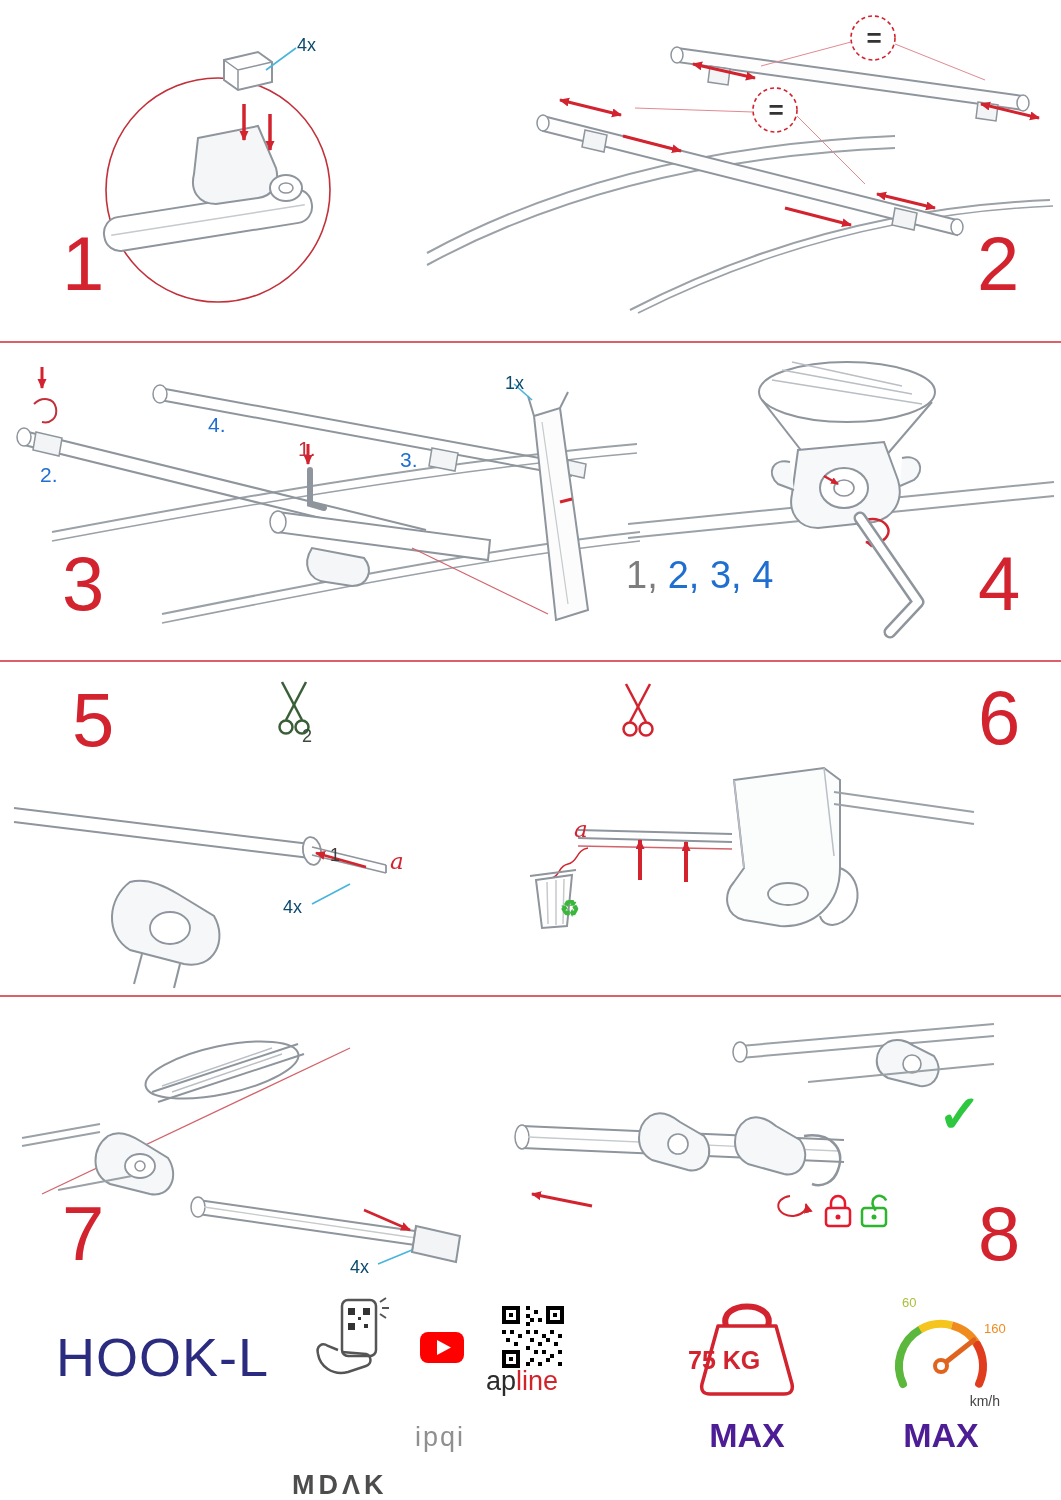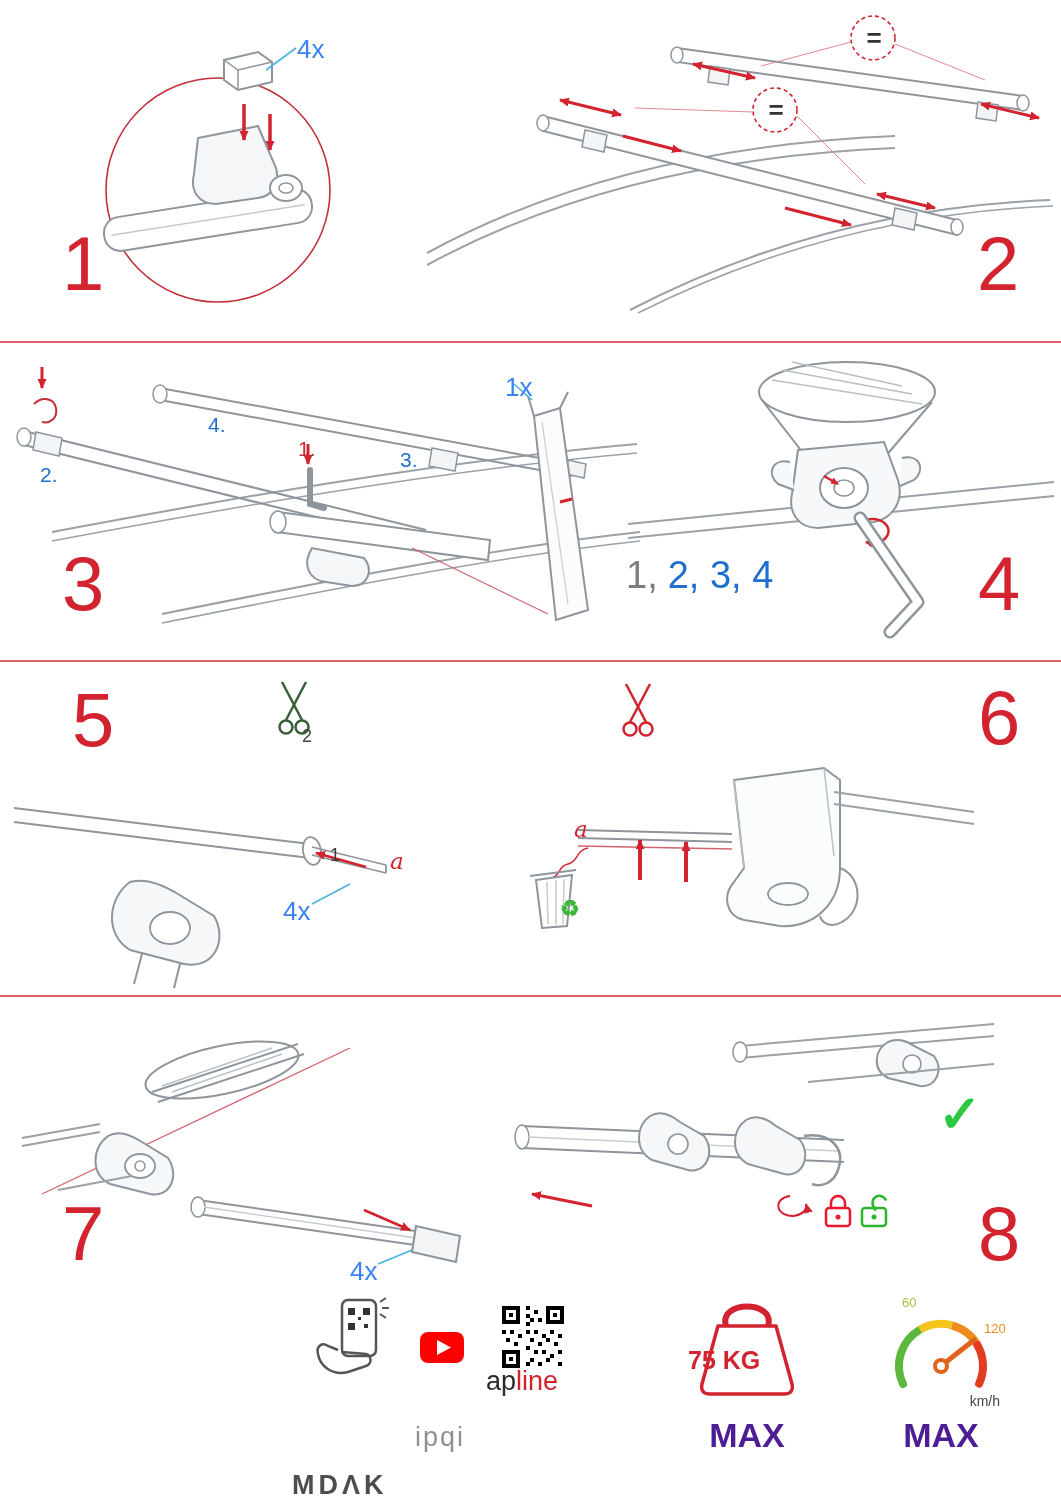--- a/index.html
+++ b/index.html
@@ -1,20 +1,20 @@
 <!DOCTYPE html>
 <html><head>
 <meta charset="utf-8">
 <style>
   html,body{margin:0;padding:0;background:#fff;}
   .page{position:relative;width:1061px;height:1500px;background:#ffffff;overflow:hidden;
         font-family:"Liberation Sans",sans-serif;}
   .abs{position:absolute;}
   .stepnum{position:absolute;color:#d2232f;font-size:76px;font-weight:500;line-height:1;letter-spacing:1px;}
-  .qty{position:absolute;color:#3b82f6;font-size:26px;font-weight:500;line-height:1;}
+  .qty{position:absolute;color:#0c4a6e;font-size:18px;font-weight:500;line-height:1;}
   .bluelabel{position:absolute;color:#1f6fd0;font-size:21px;font-weight:500;line-height:1;}
   .redlabel{position:absolute;color:#c2303a;font-size:21px;font-weight:500;line-height:1;}
   .eq{position:absolute;width:34px;text-align:center;color:#333;font-size:26px;font-weight:700;line-height:1;}
   .seq{position:absolute;font-size:38px;font-weight:500;line-height:1;}
   .seq .first{color:#7d7d7d;}
   .seq .rest{color:#1f6fd0;margin-left:10px;}
   .a-label{position:absolute;color:#d2232f;font-size:23px;font-style:italic;line-height:1;
            font-family:"DejaVu Serif",serif;}
   .smalllabel{position:absolute;color:#3c3c3c;font-size:18px;font-weight:500;line-height:1;}
   .divider{position:absolute;left:0;width:1061px;height:2px;background:#dd5f68;}
@@ -303,20 +303,21 @@
     </g>
     <g transform="translate(354,184)">
       <path d="M10,16 v-5 a7,7 0 0 1 14,0 v1" fill="none" stroke="#2eb52e" stroke-width="2.5" transform="rotate(-28 17 10)"></path>
       <rect x="0" y="16" width="24" height="18" rx="3" fill="none" stroke="#2eb52e" stroke-width="2.5"></rect>
       <circle cx="12" cy="25" r="2.5" fill="#2eb52e"></circle>
     </g>
   </svg>
   <span class="check" style="left:938px;top:1088px;">✓</span>
   <span class="stepnum" style="left:978px;top:1196px;">8</span>
 
+  <span class="product" style="left:56px;top:1330px;">HOOK-L</span>
 
   <svg class="abs" style="left:308px;top:1296px;" width="82" height="84" viewBox="0 0 82 84">
     <rect x="34" y="4" width="34" height="56" rx="6" fill="#ffffff" stroke="#555555" stroke-width="2.5"></rect>
     <rect x="40" y="12" width="7" height="7" fill="#333"></rect>
     <rect x="55" y="12" width="7" height="7" fill="#333"></rect>
     <rect x="40" y="27" width="7" height="7" fill="#333"></rect>
     <rect x="56" y="28" width="4" height="4" fill="#333"></rect>
     <rect x="50" y="21" width="3" height="3" fill="#333"></rect>
     <path d="M72,6 l6,-4 M74,12 l7,0 M72,18 l6,4" stroke="#555" stroke-width="2" fill="none"></path>
     <path d="M10,58 C12,70 24,80 40,76 L58,70 C64,68 64,60 58,58 L34,56" fill="none" stroke="#555" stroke-width="2.5"></path>
@@ -391,17 +392,17 @@
 
   <svg class="abs" style="left:882px;top:1292px;" width="118" height="112" viewBox="0 0 118 112">
     <path d="M21,92 A42,42 0 0 1 38,37.6" fill="none" stroke="#5cb83c" stroke-width="8" stroke-linecap="round"></path>
     <path d="M38,37.6 A42,42 0 0 1 69.9,33.4" fill="none" stroke="#f5c51d" stroke-width="8"></path>
     <path d="M69.9,33.4 A42,42 0 0 1 95.4,53" fill="none" stroke="#f08c1e" stroke-width="8"></path>
     <path d="M95.4,53 A42,42 0 0 1 97.1,91.7" fill="none" stroke="#e03c1e" stroke-width="8" stroke-linecap="round"></path>
     <line x1="59" y1="74" x2="92" y2="48" stroke="#e0641e" stroke-width="5" stroke-linecap="round"></line>
     <circle cx="59" cy="74" r="6" fill="#ffffff" stroke="#e0641e" stroke-width="4"></circle>
   </svg>
   <span class="speed-num" style="left:902px;top:1296px;color:#a8c03c;">60</span>
-  <span class="speed-num" style="left:984px;top:1322px;color:#f08c1e;">120</span>
+  <span class="speed-num" style="left:984px;top:1322px;color:#f08c1e;">160</span>
   <span class="speed-unit" style="top:1394px;">km/h</span>
   <span class="max-text" style="left:882px;top:1418px;">MAX</span>
 
 </div>
 
 </body></html>

